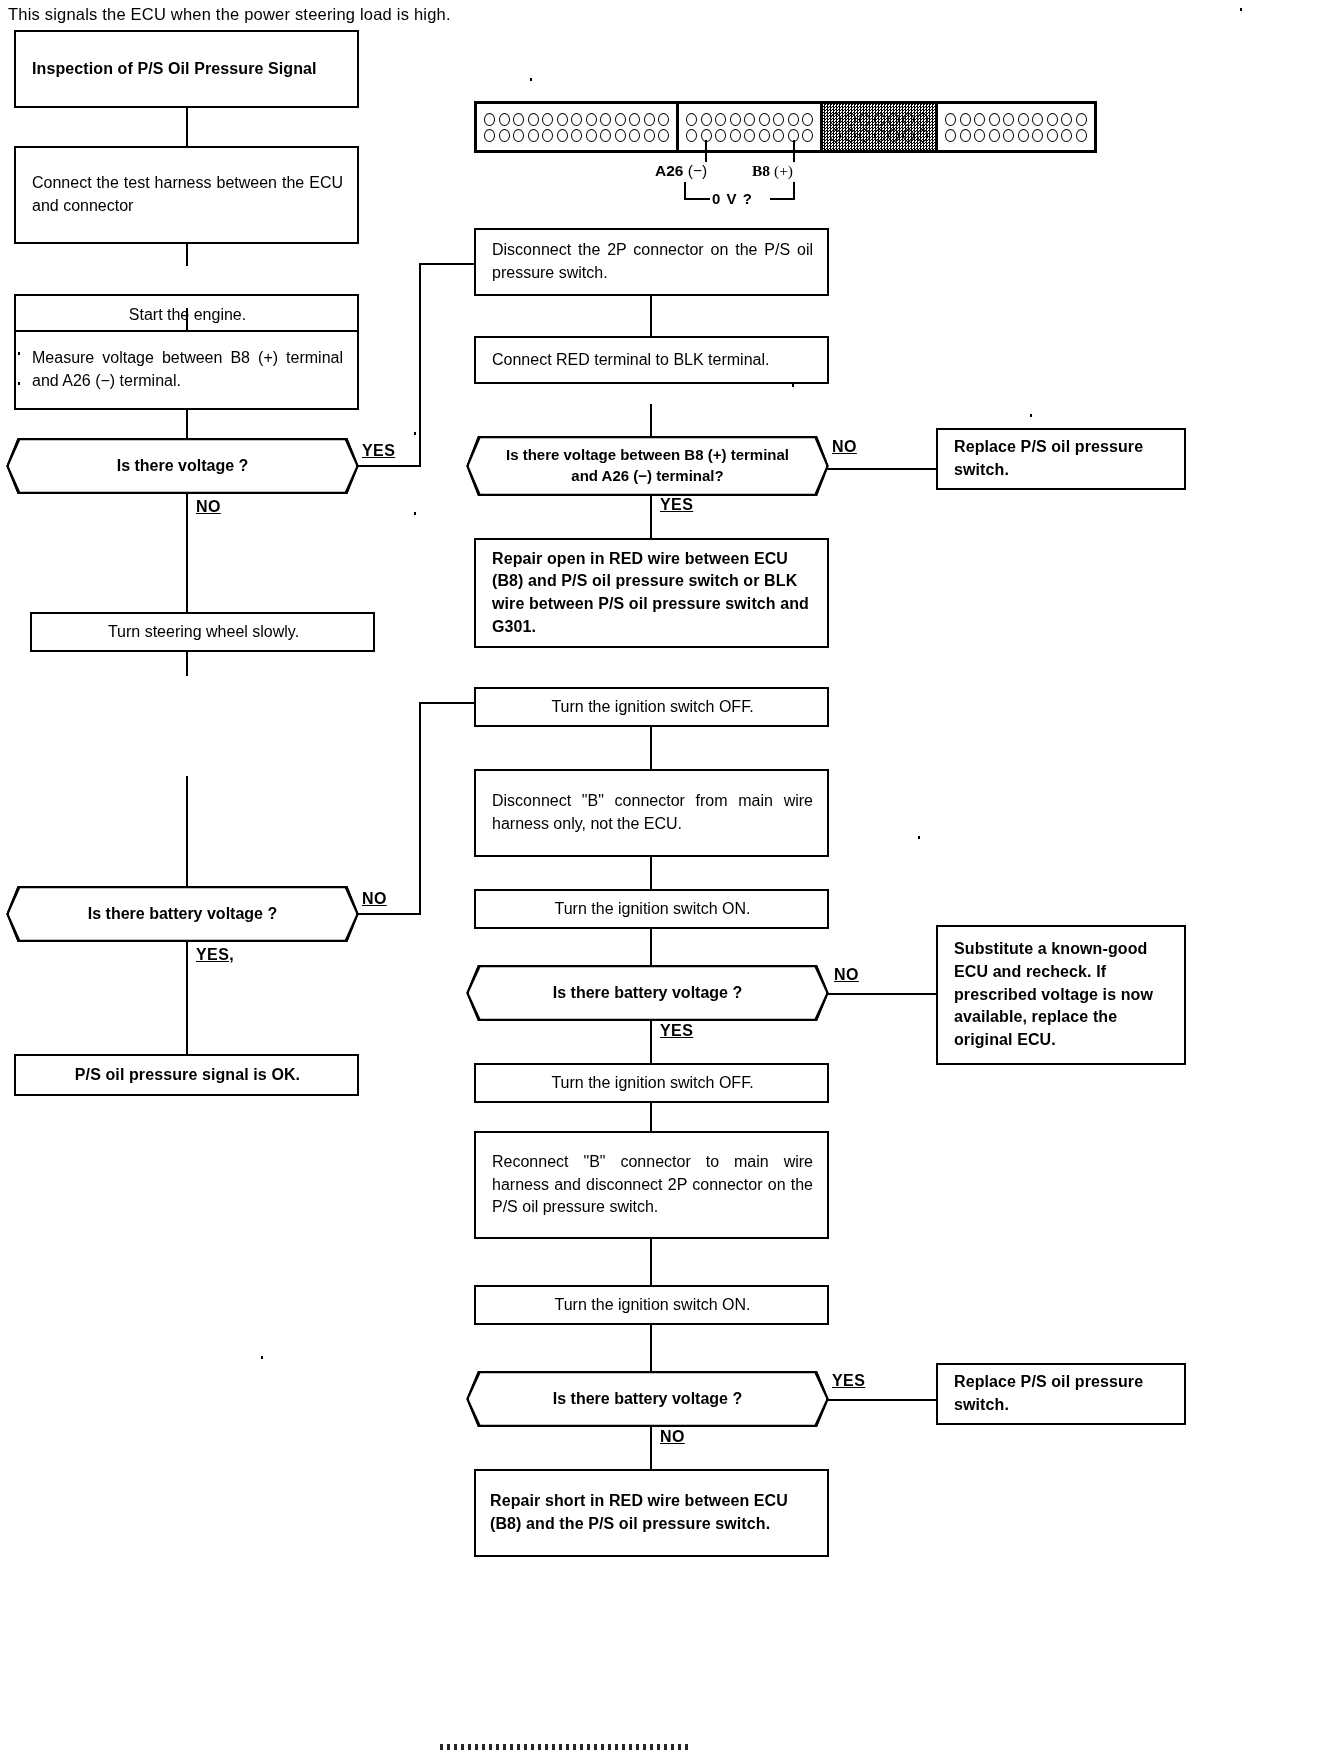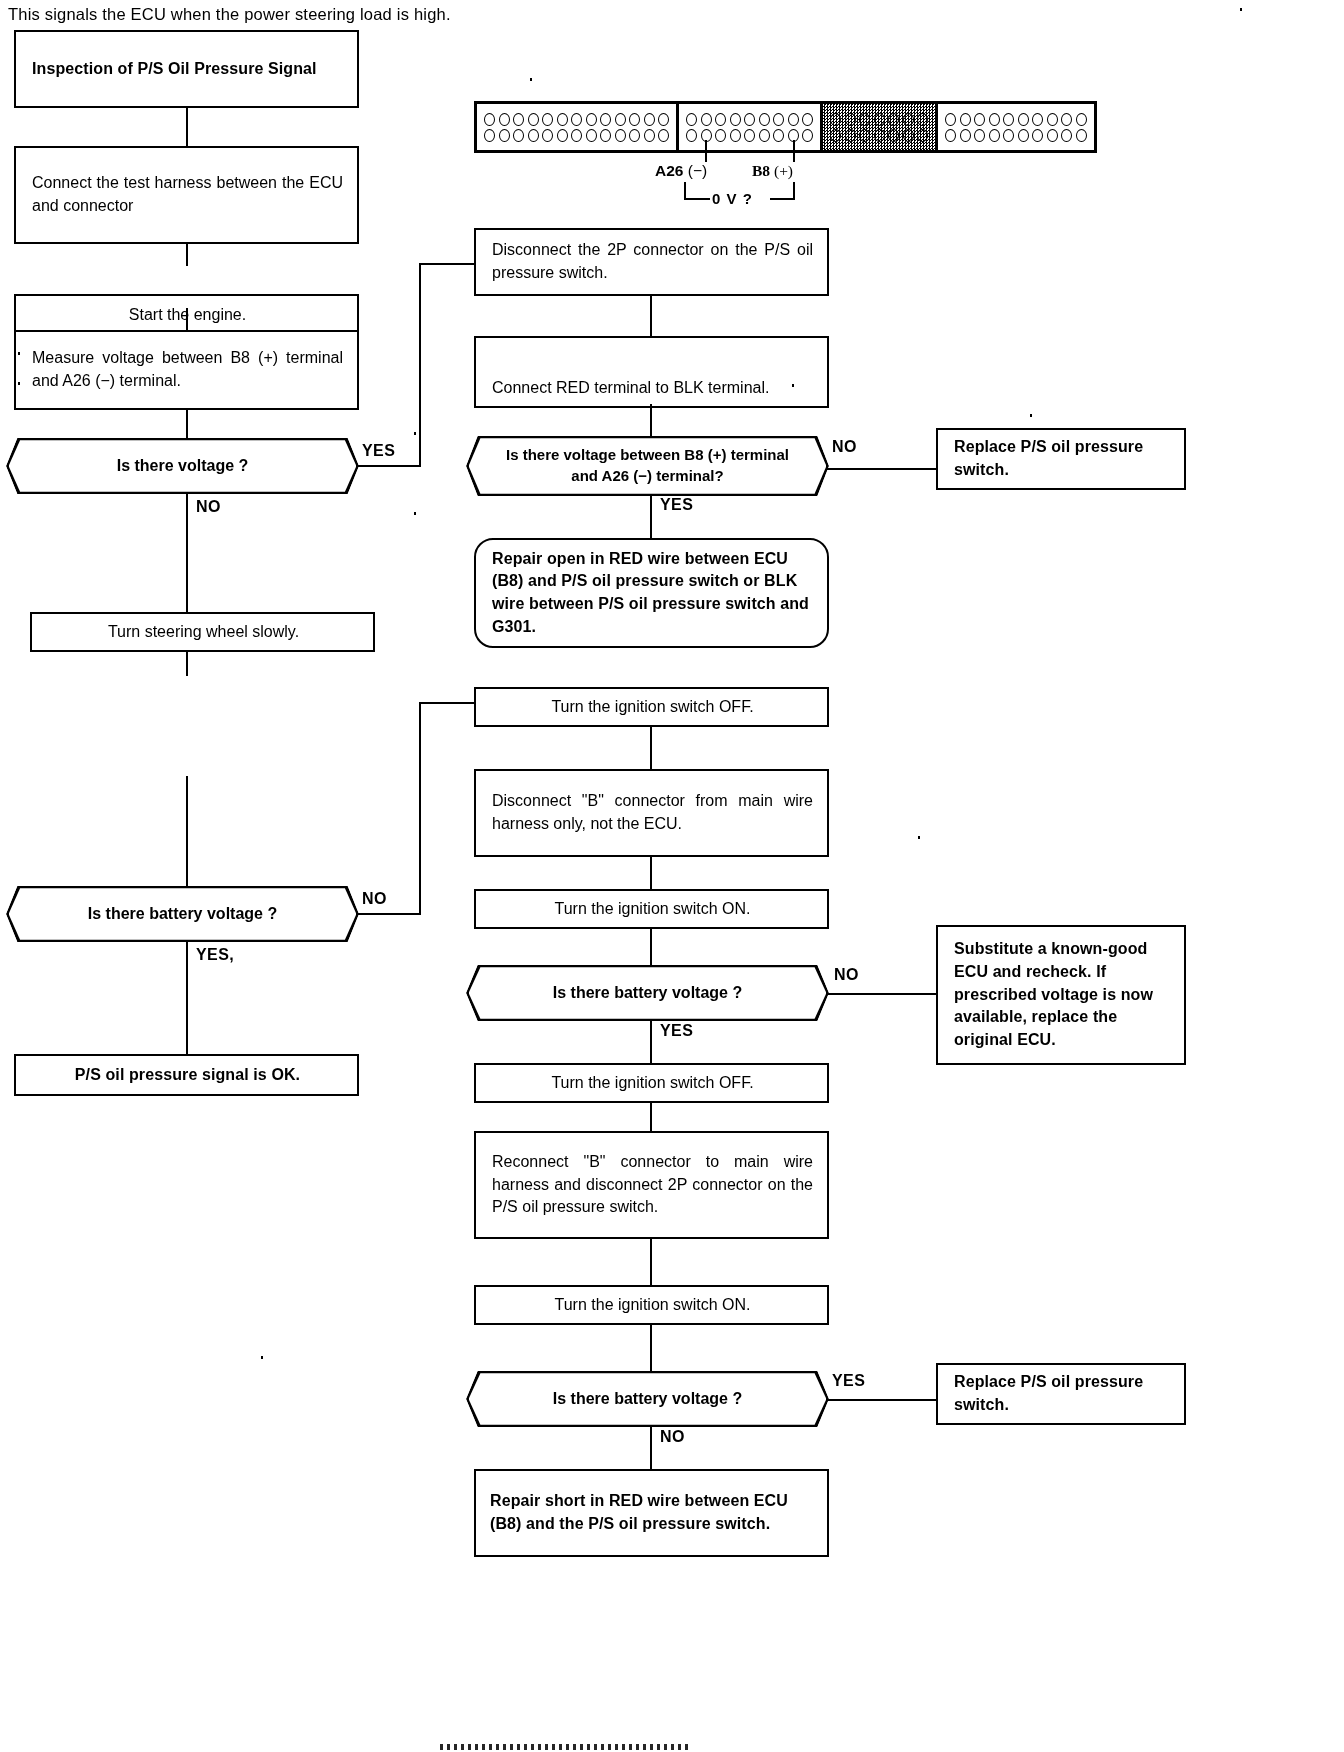--- a/index.html
+++ b/index.html
@@ -94,20 +94,21 @@
   .vline { position: absolute; width: 2.2px; background: #000; }
   .hline { position: absolute; height: 2.2px; background: #000; }
 
   
   .blabel {
     position: absolute;
     font-size: 16px;
     font-weight: bold;
     letter-spacing: 0.4px;
     white-space: nowrap;
+    text-decoration: underline;
   }
 
   
   #connector-diagram {
     position: absolute;
     left: 474px;
     top: 101px;
     display: flex;
     align-items: stretch;
     border: 3px solid #000;
@@ -364,42 +365,42 @@
 
   <div class="box bold center" style="left:14px; top:1054px; width:345px; height:42px;">
     <div class="txt">P/S oil pressure signal is OK.</div>
   </div>
 
   <div class="box just" style="left:474px; top:228px; width:355px; height:68px;">
     <div class="txt">Disconnect the 2P connector on the P/S oil pressure switch.</div>
   </div>
   <div class="vline" style="left:650px; top:296px; height:40px;"></div>
 
-  <div class="box just" style="left:474px; top:336px; width:355px; height:72px;align-items:flex-end;">
+  <div class="box just" style="left:474px; top:336px; width:355px; height:48px;">
     <div class="txt">Connect RED terminal to BLK terminal.</div>
   </div>
   <div class="vline" style="left:650px; top:404px; height:32px;"></div>
 
   <div class="hex small" style="left:466px; top:436px; width:363px; height:60px;">
     <div class="inner"></div>
     <div class="face">
       <span>Is there voltage between B8 (+) terminal and A26 (−) terminal?</span>
     </div>
   </div>
   <div class="blabel" style="left:832px; top:438px;">NO</div>
   <div class="hline" style="left:826px; top:468px; width:110px;"></div>
 
   <div class="box bold" style="left:936px; top:428px; width:250px; height:62px;">
     <div class="txt">Replace P/S oil pressure switch.</div>
   </div>
 
   <div class="blabel" style="left:660px; top:496px;">YES</div>
   <div class="vline" style="left:650px; top:496px; height:42px;"></div>
 
-  <div class="box bold" style="left:474px; top:538px; width:355px; height:110px;border-radius:19px;">
+  <div class="box bold" style="left:474px; top:538px; width:355px; height:110px;">
     <div class="txt">Repair open in RED wire between ECU (B8) and P/S oil pressure switch or BLK wire between P/S oil pressure switch and G301.</div>
   </div>
 
   <div class="box center" style="left:474px; top:687px; width:355px; height:40px;">
     <div class="txt">Turn the ignition switch OFF.</div>
   </div>
   <div class="vline" style="left:650px; top:727px; height:42px;"></div>
 
   <div class="box just" style="left:474px; top:769px; width:355px; height:88px;">
     <div class="txt">Disconnect "B" connector from main wire harness only, not the ECU.</div>

